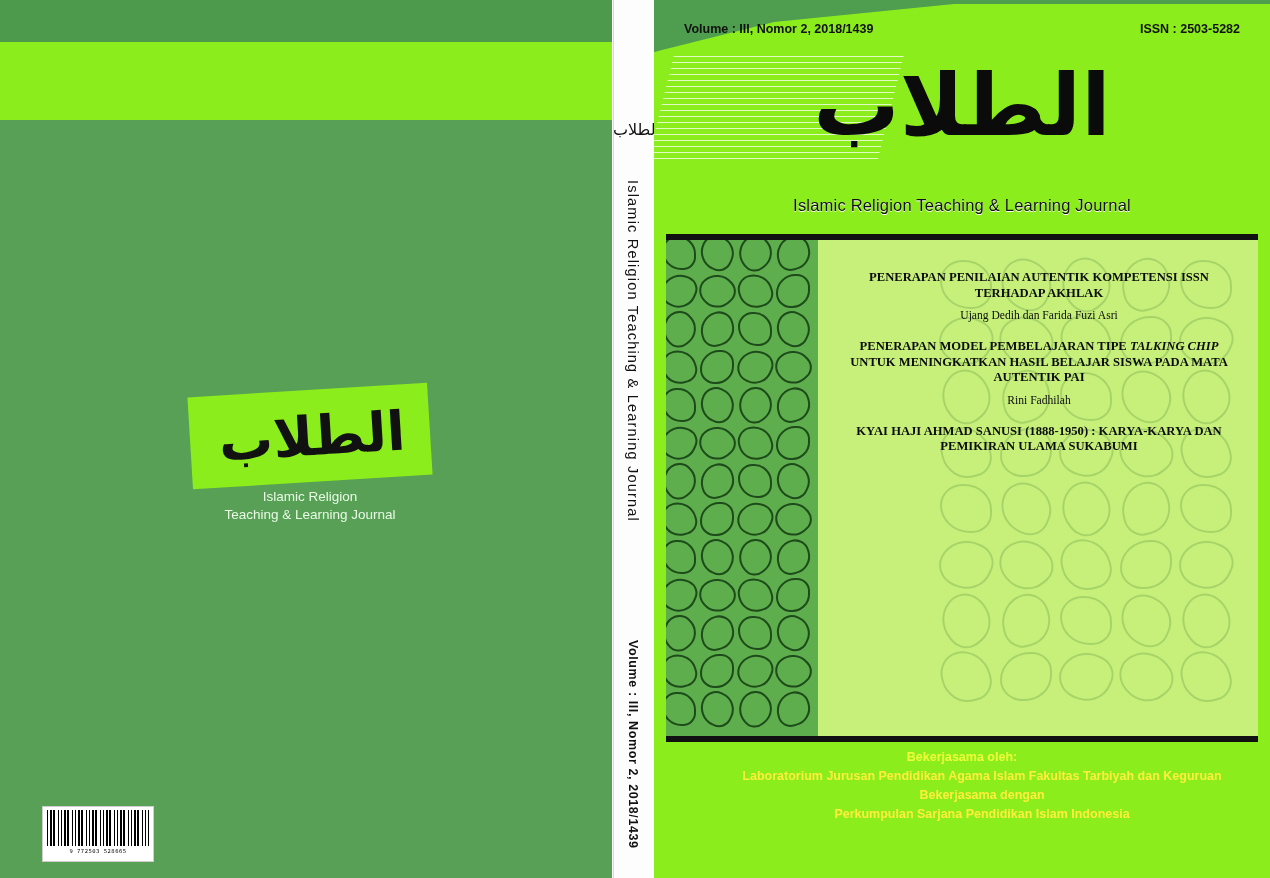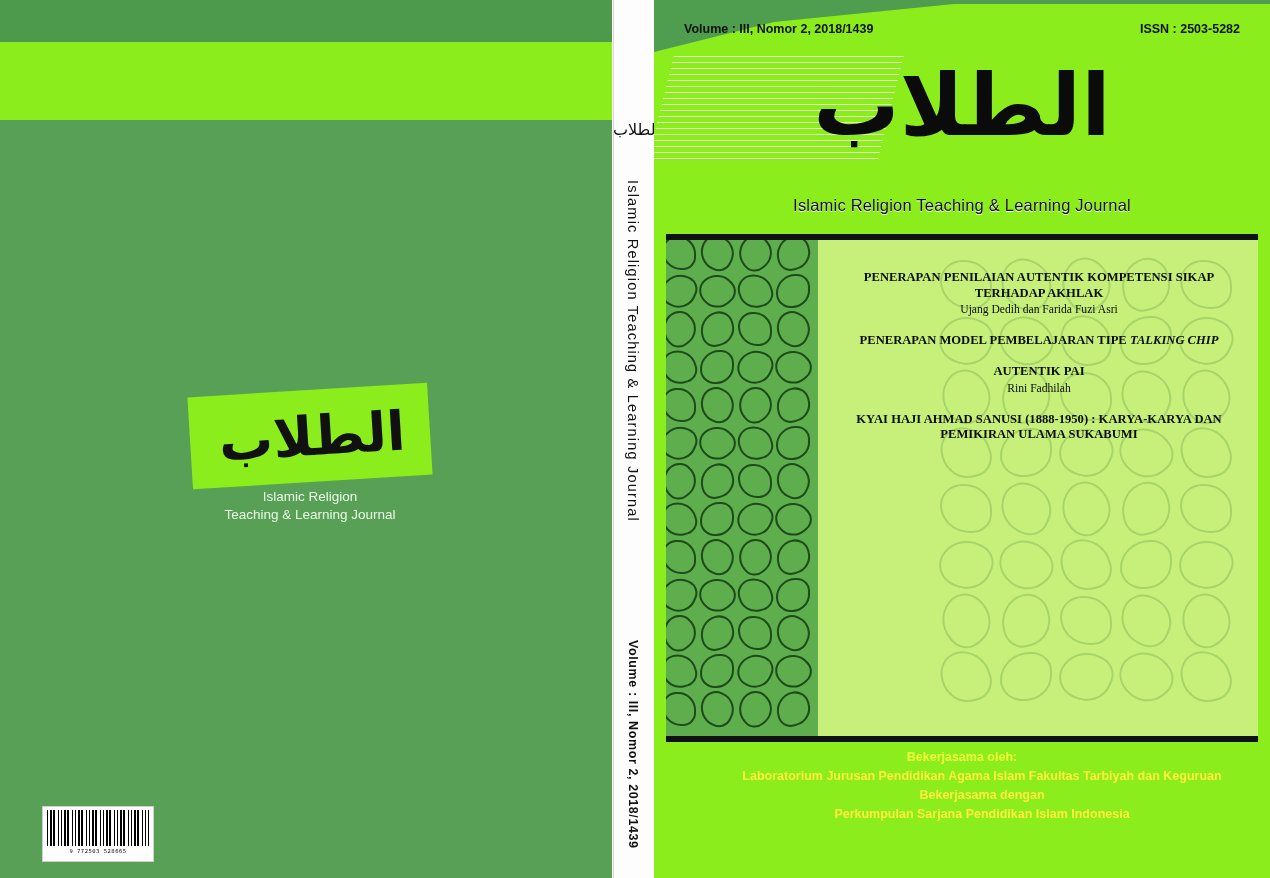--- a/index.html
+++ b/index.html
@@ -68,21 +68,21 @@
 
   .art-panel{position:absolute;left:12px;top:240px;width:592px;height:496px;background:#c6f07a;overflow:hidden;}
   .art-left{position:absolute;left:0;top:0;width:152px;height:496px;background:#5fae4e;overflow:hidden;}
   .art-left .sw{position:absolute;border:2px solid #123a12;border-radius:50%;opacity:.85;}
   .art-right-motif{position:absolute;right:18px;top:20px;width:300px;height:440px;opacity:.20;}
   .art-right-motif .sw{position:absolute;border:2px solid #2e6b22;border-radius:50%;}
 
   .toc{position:absolute;left:170px;top:270px;width:430px;text-align:center;color:#0c0c0c;}
   .toc .t{font-family:"Liberation Serif",serif;font-weight:bold;font-size:12.6px;line-height:15.5px;}
   .toc .t .ital{font-style:italic;}
-  .toc .a{font-family:"Liberation Serif",serif;font-size:11.6px;line-height:15px;margin-top:1px;}
+  .toc .a{font-family:"Liberation Serif",serif;font-size:11.6px;line-height:15px;margin-top:7px;}
   .toc .entry{margin-bottom:16px;}
 
   .pub{position:absolute;left:0;top:748px;width:616px;text-align:center;}
   .pub .l1{font-size:12.5px;color:#f2ff3a;font-weight:bold;line-height:19px;}
   .pub .l2{font-size:12.5px;color:#ffef3a;font-weight:bold;line-height:19px;margin-left:40px;}
 </style>
 </head>
 <body>
 
 <div class="page">
@@ -243,30 +243,30 @@
           <div class="sw" style="left: 60px; top: 392px; width: 48px; height: 44.8px; border-radius: 60% 40% 55% 45%; transform: rotate(0deg);"></div>
           <div class="sw" style="left: 120px; top: 392px; width: 48px; height: 44.8px; border-radius: 60% 40% 55% 45%; transform: rotate(25deg);"></div>
           <div class="sw" style="left: 180px; top: 392px; width: 48px; height: 44.8px; border-radius: 60% 40% 55% 45%; transform: rotate(50deg);"></div>
           <div class="sw" style="left: 240px; top: 392px; width: 48px; height: 44.8px; border-radius: 60% 40% 55% 45%; transform: rotate(75deg);"></div>
         </div>
     </div>
 
     <div class="toc">
       <div class="entry">
         <div class="t">
-          <span>PENERAPAN PENILAIAN AUTENTIK KOMPETENSI SIKAP</span><br>
+          <span>PENERAPAN PENILAIAN AUTENTIK KOMPETENSI ISSN</span><br>
           <span>TERHADAP AKHLAK</span>
         </div>
         <div class="a">Ujang Dedih dan Farida Fuzi Asri</div>
       </div>
 
       <div class="entry">
         <div class="t">
           <span>PENERAPAN MODEL PEMBELAJARAN TIPE </span><span class="ital">TALKING CHIP</span><br>
-          <br>
+          <span>UNTUK MENINGKATKAN HASIL BELAJAR SISWA PADA MATA</span><br>
           <span>AUTENTIK PAI</span>
         </div>
         <div class="a">Rini Fadhilah</div>
       </div>
 
       <div class="entry">
         <div class="t">
           <span>KYAI HAJI AHMAD SANUSI (1888-1950) : KARYA-KARYA DAN</span><br>
           <span>PEMIKIRAN ULAMA SUKABUMI</span>
         </div>

